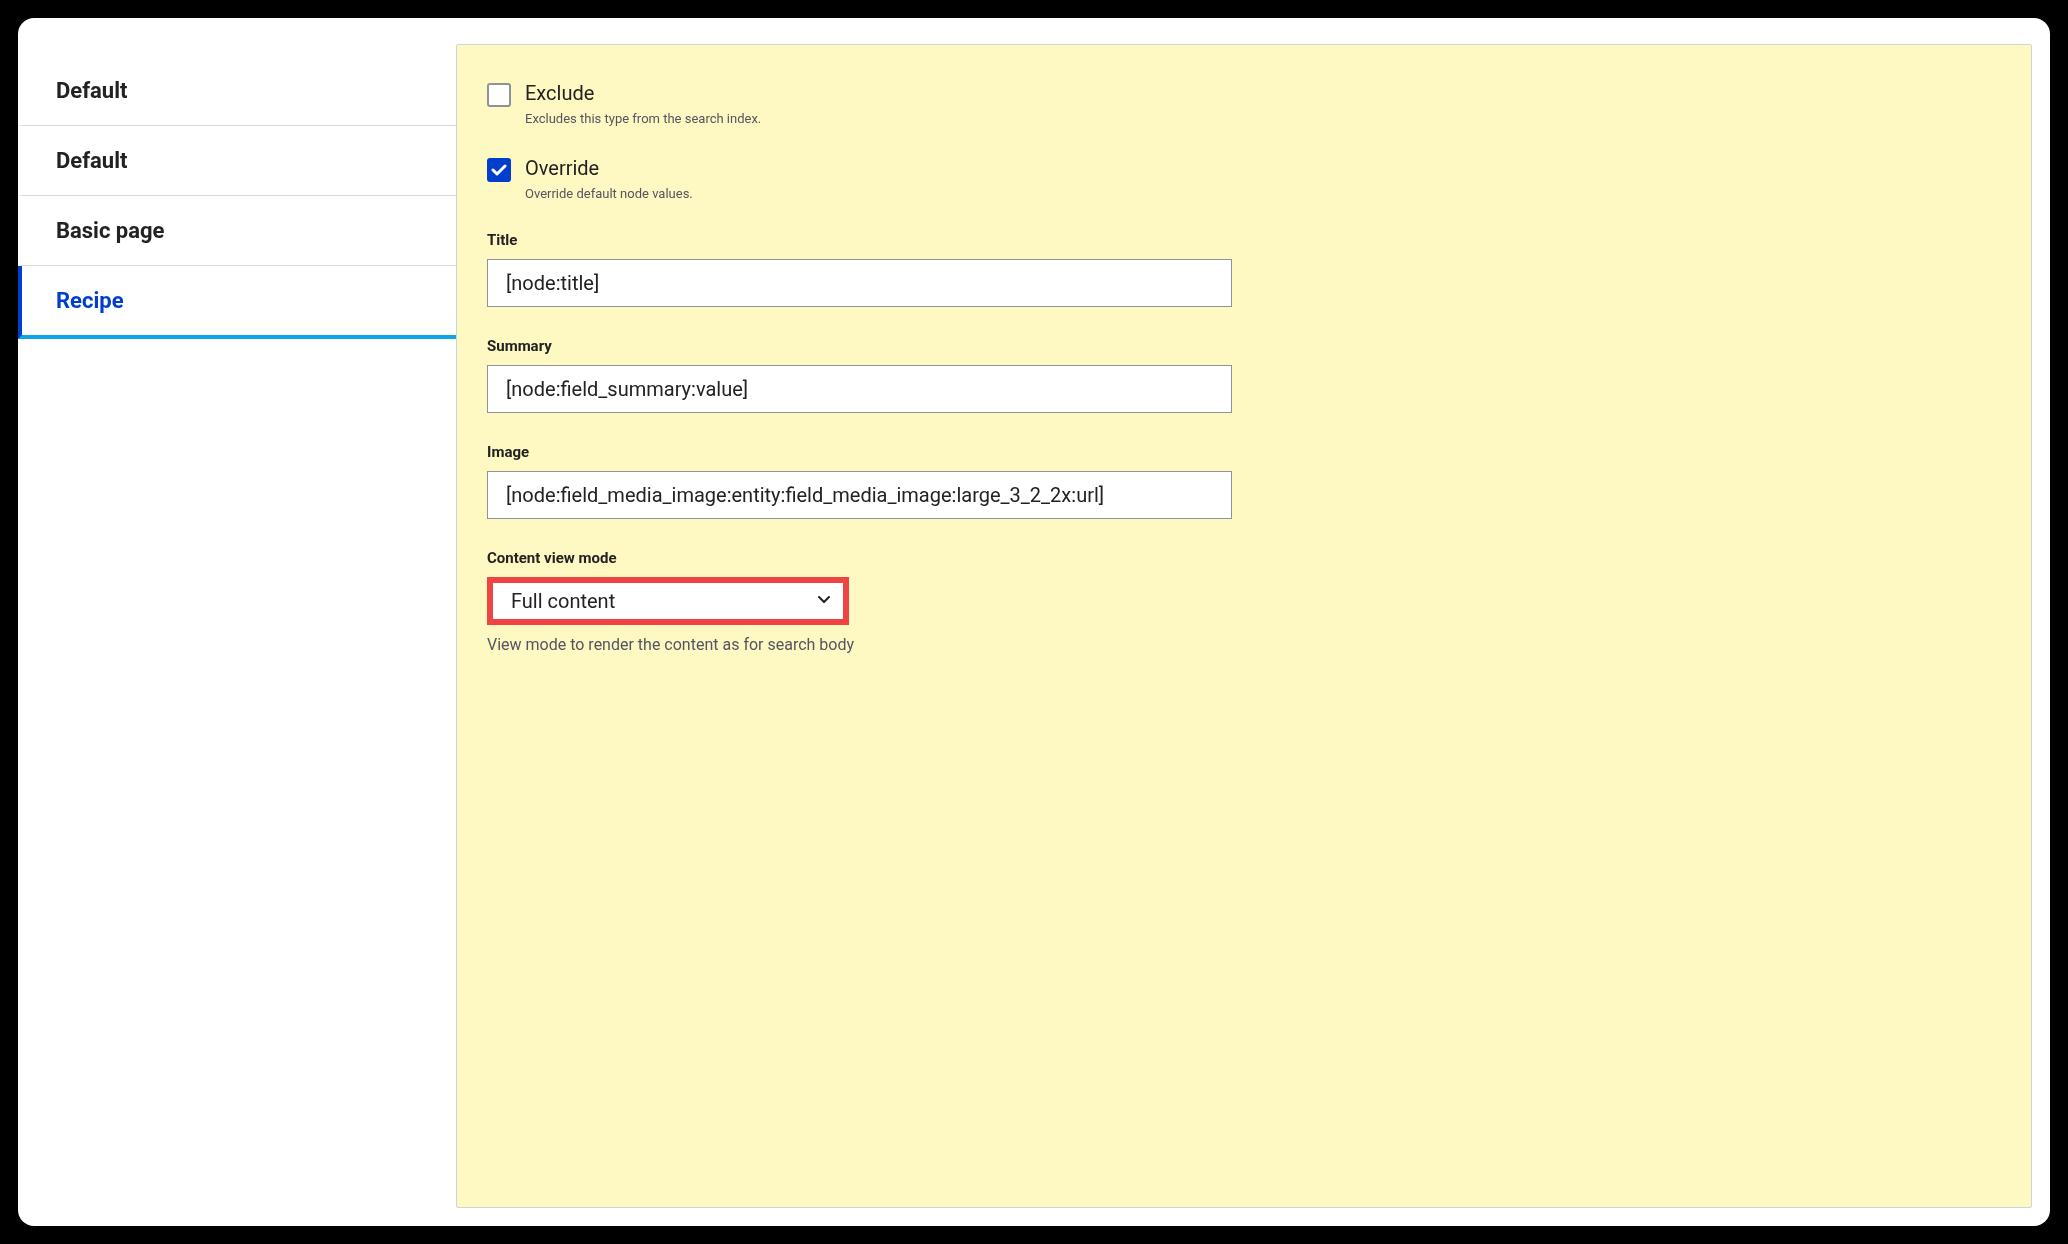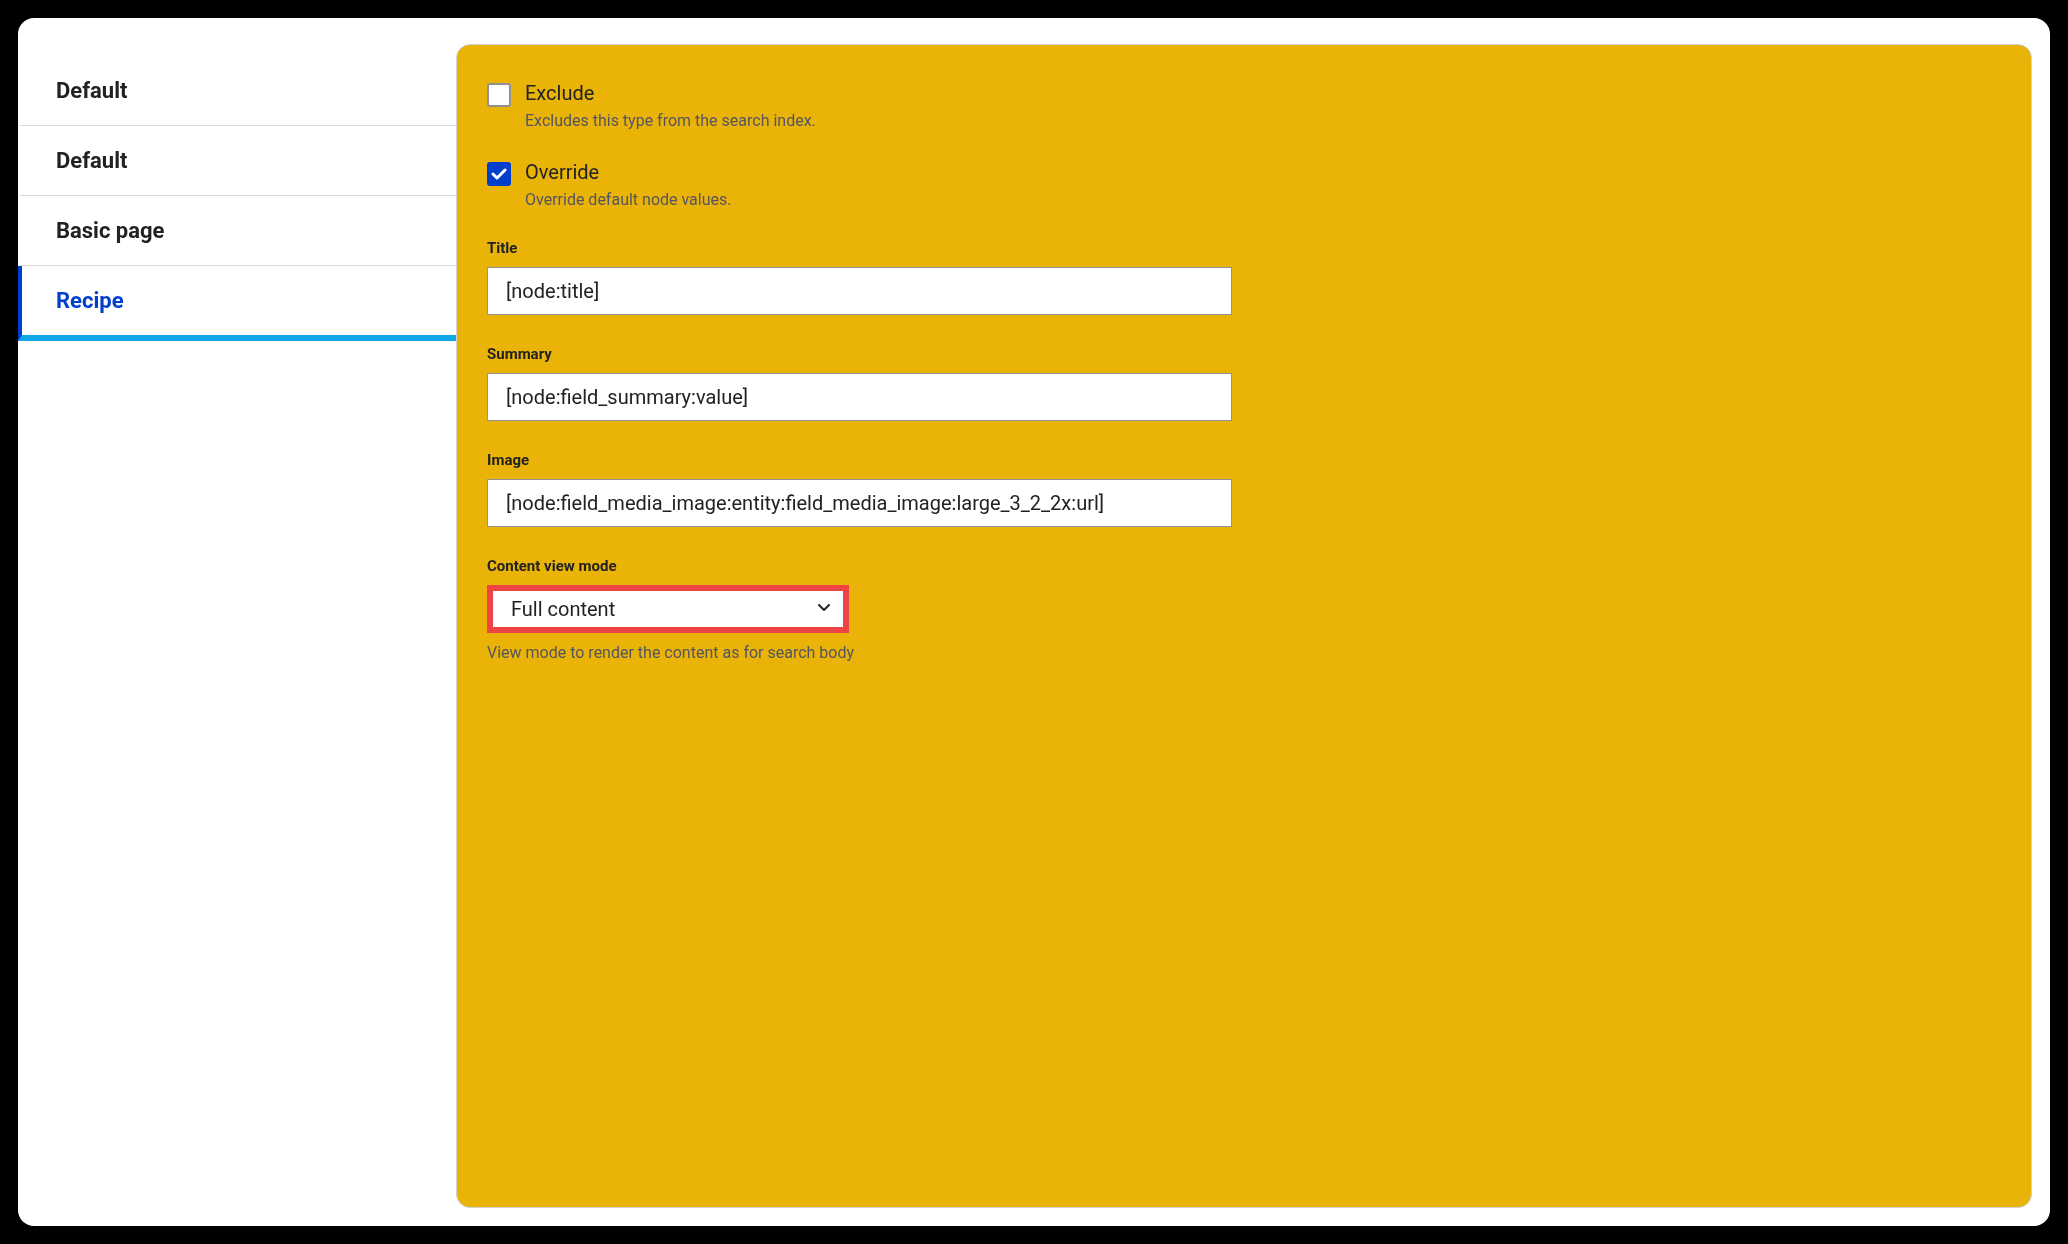--- a/index.html
+++ b/index.html
@@ -34,27 +34,27 @@
       font-weight: 700;
       color: #222;
       cursor: pointer;
       border-bottom: 1px solid #d9d9d9;
       border-left: 4px solid transparent;
       position: relative;
     }
     .tab-item.active {
       color: #003ecc;
       border-left: 4px solid #003ecc;
-      border-bottom: 6px solid #0ea5e9;
+      border-bottom: 4px solid #0ea5e9;
     }
     .content {
       flex: 1;
-      background: #eab308;
+      background: #fef9c3;
       border: 1px solid #cfd4d9;
-      border-radius: 14px;
+      border-radius: 2px;
       padding: 36px 30px;
       overflow-y: auto;
     }
     .check-row {
       display: flex;
       align-items: flex-start;
       gap: 14px;
       margin-bottom: 30px;
     }
     .checkbox {
@@ -86,21 +86,21 @@
       display: flex;
       flex-direction: column;
       gap: 6px;
     }
     .check-label {
       font-size: 20px;
       color: #222;
       font-weight: 400;
     }
     .check-desc {
-      font-size: 16px;
+      font-size: 13px;
       color: #545560;
     }
     .form-group {
       margin-bottom: 30px;
     }
     .form-label {
       font-size: 15px;
       font-weight: 700;
       color: #222;
       display: block;

